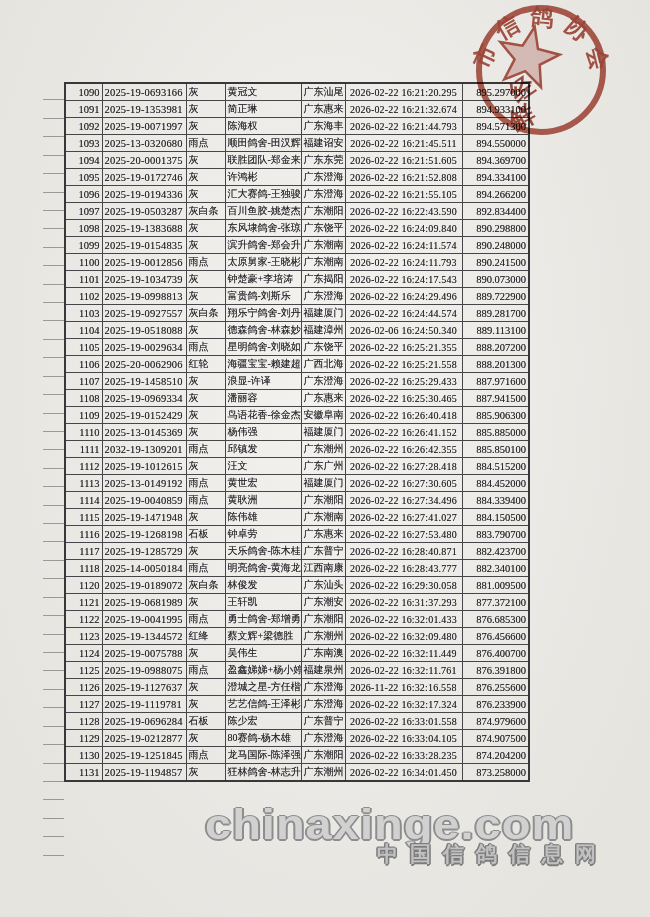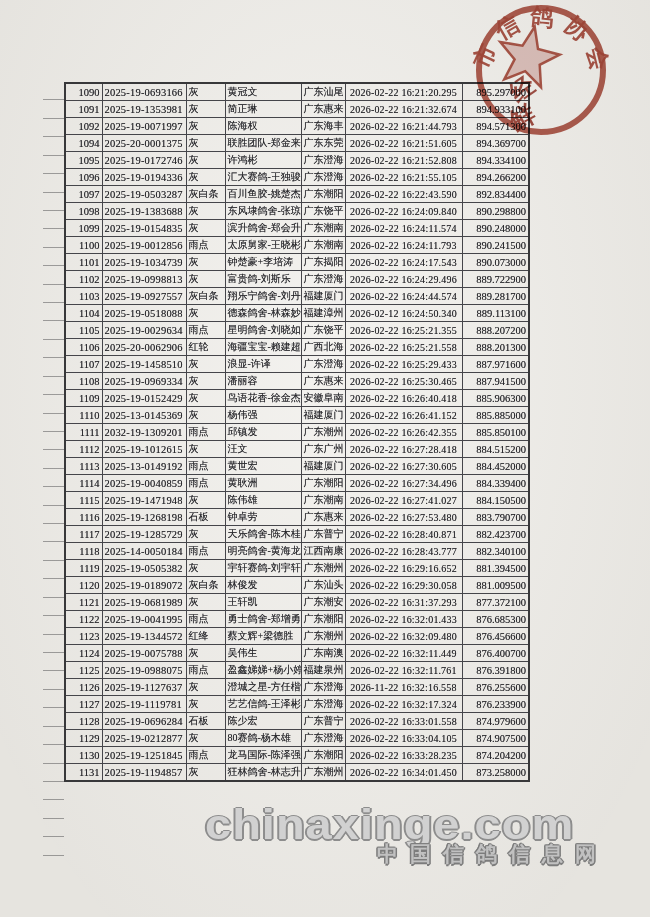--- a/index.html
+++ b/index.html
@@ -111,20 +111,29 @@
         <tr>
           <td class="c-rank">1092</td>
           <td class="c-ring">2025-19-0071997</td>
           <td class="c-color">灰</td>
           <td class="c-name">陈海权</td>
           <td class="c-area">广东海丰</td>
           <td class="c-time">2026-02-22 16:21:44.793</td>
           <td class="c-speed">894.571300</td>
         </tr>
         <tr>
+          <td class="c-rank">1093</td>
+          <td class="c-ring">2025-13-0320680</td>
+          <td class="c-color">雨点</td>
+          <td class="c-name">顺田鸽舍-田汉辉</td>
+          <td class="c-area">福建诏安</td>
+          <td class="c-time">2026-02-22 16:21:45.511</td>
+          <td class="c-speed">894.550000</td>
+        </tr>
+        <tr>
           <td class="c-rank">1094</td>
           <td class="c-ring">2025-20-0001375</td>
           <td class="c-color">灰</td>
           <td class="c-name">联胜团队-郑金来</td>
           <td class="c-area">广东东莞</td>
           <td class="c-time">2026-02-22 16:21:51.605</td>
           <td class="c-speed">894.369700</td>
         </tr>
         <tr>
           <td class="c-rank">1095</td>
@@ -206,21 +215,21 @@
           <td class="c-area">福建厦门</td>
           <td class="c-time">2026-02-22 16:24:44.574</td>
           <td class="c-speed">889.281700</td>
         </tr>
         <tr>
           <td class="c-rank">1104</td>
           <td class="c-ring">2025-19-0518088</td>
           <td class="c-color">灰</td>
           <td class="c-name">德森鸽舍-林森妙</td>
           <td class="c-area">福建漳州</td>
-          <td class="c-time">2026-02-12 16:24:50.340</td>
+          <td class="c-time">2026-02-06 16:24:50.340</td>
           <td class="c-speed">889.113100</td>
         </tr>
         <tr>
           <td class="c-rank">1105</td>
           <td class="c-ring">2025-19-0029634</td>
           <td class="c-color">雨点</td>
           <td class="c-name">星明鸽舍-刘晓如</td>
           <td class="c-area">广东饶平</td>
           <td class="c-time">2026-02-22 16:25:21.355</td>
           <td class="c-speed">888.207200</td>
@@ -334,29 +343,20 @@
           <td class="c-speed">882.423700</td>
         </tr>
         <tr>
           <td class="c-rank">1118</td>
           <td class="c-ring">2025-14-0050184</td>
           <td class="c-color">雨点</td>
           <td class="c-name">明亮鸽舍-黄海龙</td>
           <td class="c-area">江西南康</td>
           <td class="c-time">2026-02-22 16:28:43.777</td>
           <td class="c-speed">882.340100</td>
-        </tr>
-        <tr>
-          <td class="c-rank">1119</td>
-          <td class="c-ring">2025-19-0505382</td>
-          <td class="c-color">灰</td>
-          <td class="c-name">宇轩赛鸽-刘宇轩</td>
-          <td class="c-area">广东潮州</td>
-          <td class="c-time">2026-02-22 16:29:16.652</td>
-          <td class="c-speed">881.394500</td>
         </tr>
         <tr>
           <td class="c-rank">1120</td>
           <td class="c-ring">2025-19-0189072</td>
           <td class="c-color">灰白条</td>
           <td class="c-name">林俊发</td>
           <td class="c-area">广东汕头</td>
           <td class="c-time">2026-02-22 16:29:30.058</td>
           <td class="c-speed">881.009500</td>
         </tr>

